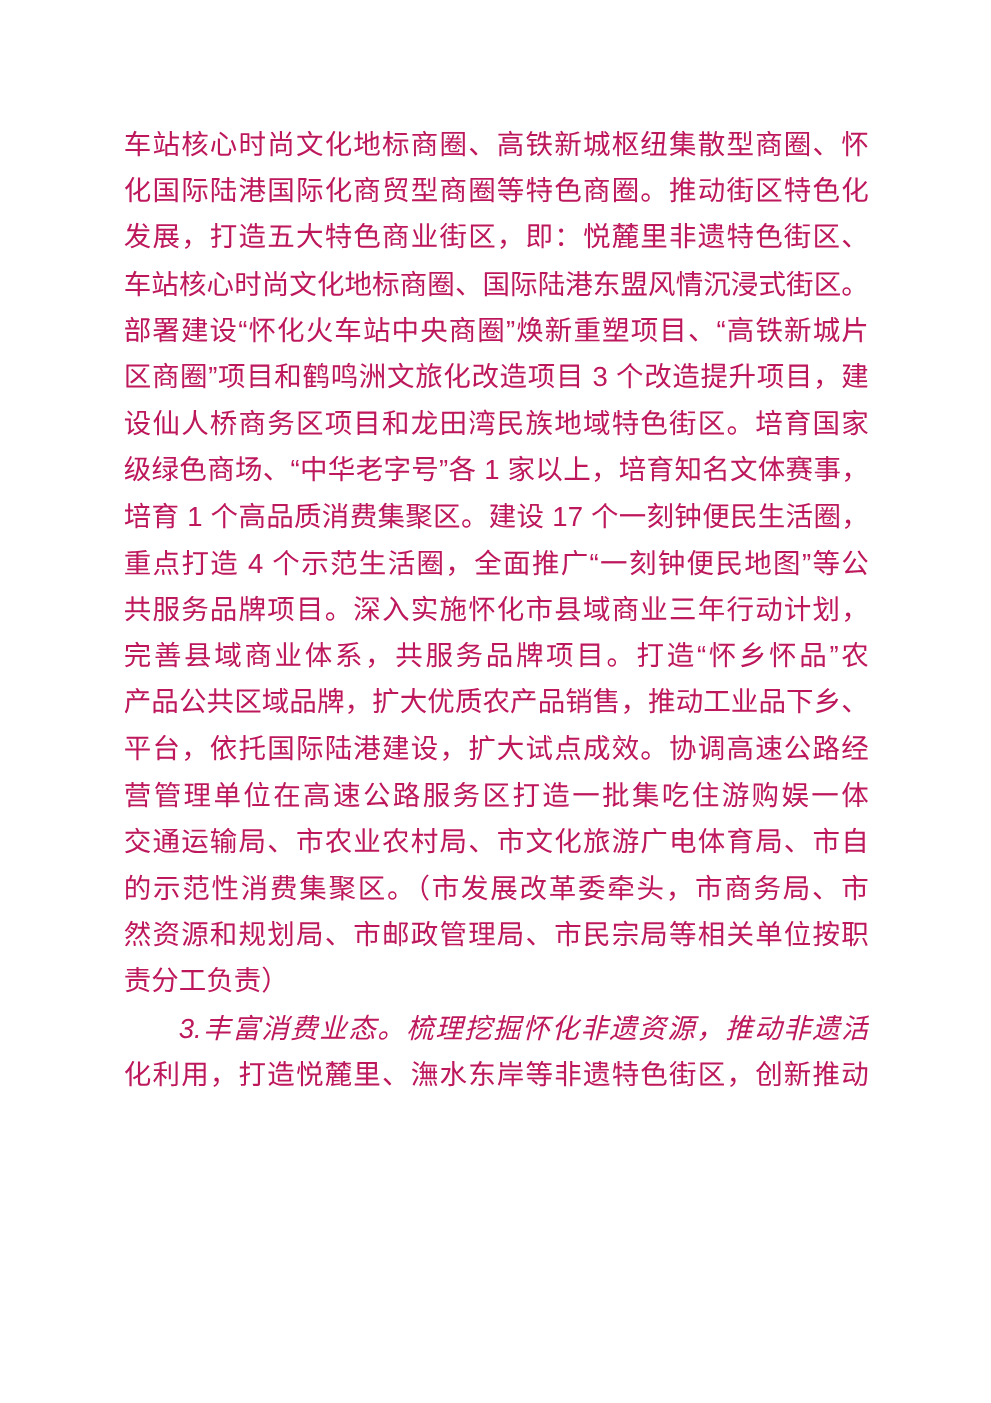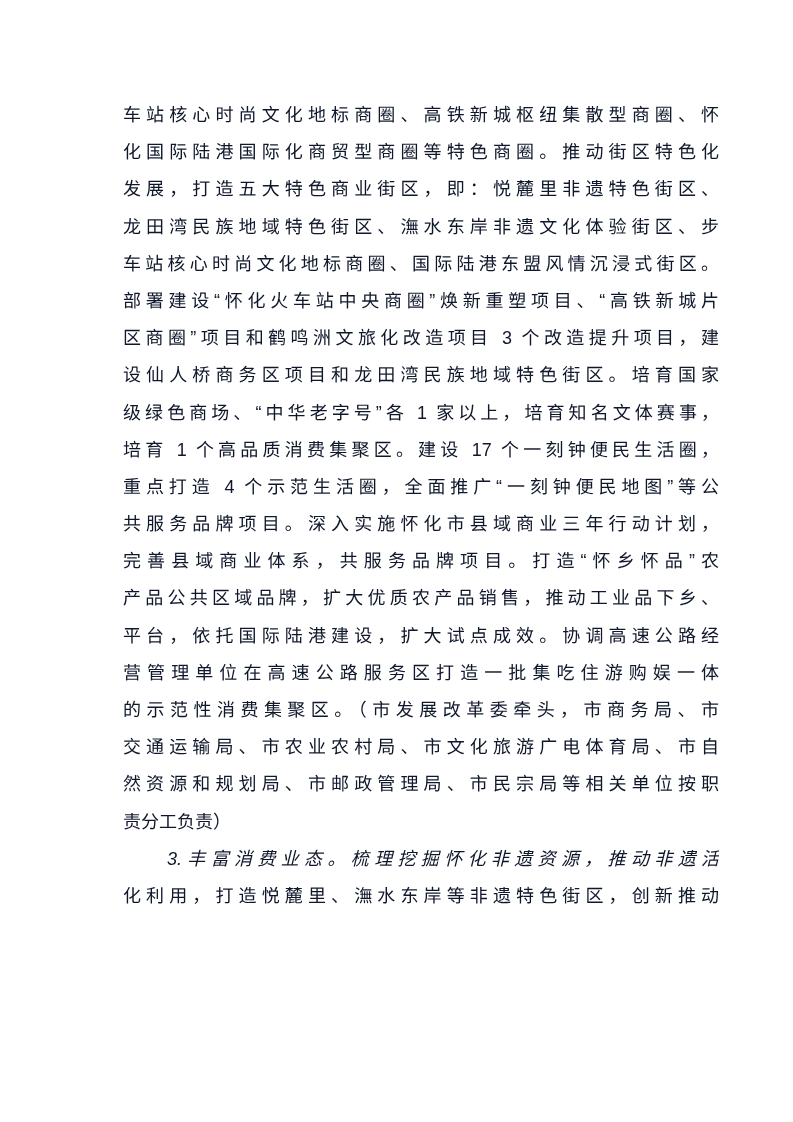--- a/index.html
+++ b/index.html
@@ -11,26 +11,26 @@
     position: relative;
     width: 793px;
     height: 1122px;
     background: #ffffff;
     color: #000000;
     font-family: "Liberation Sans", sans-serif;
     overflow: hidden;
   }
   .text-block {
     position: absolute;
-    left: 123px;
+    left: 99px;
     top: 97px;
     width: 596px;
-    font-size: 18px;
+    font-size: 22px;
     line-height: 37.2px;
-    color: #0f172a;
+    color: #be185d;
     text-justify: inter-character;
   }
   .line {
     height: 37.2px;
     overflow: hidden;
     text-align: justify;
     text-align-last: justify;
   }
   .line.indent {
     text-indent: 44px;
@@ -41,33 +41,32 @@
   }
 </style>
 </head>
 <body>
 
 <div class="page">
   <div class="text-block">
       <div class="line">车站核心时尚文化地标商圈、高铁新城枢纽集散型商圈、怀</div>
       <div class="line">化国际陆港国际化商贸型商圈等特色商圈。推动街区特色化</div>
       <div class="line">发展，打造五大特色商业街区，即：悦麓里非遗特色街区、</div>
-      <div class="line">龙田湾民族地域特色街区、潕水东岸非遗文化体验街区、步</div>
       <div class="line">车站核心时尚文化地标商圈、国际陆港东盟风情沉浸式街区。</div>
       <div class="line">部署建设“怀化火车站中央商圈”焕新重塑项目、“高铁新城片</div>
       <div class="line">区商圈”项目和鹤鸣洲文旅化改造项目 3 个改造提升项目，建</div>
       <div class="line">设仙人桥商务区项目和龙田湾民族地域特色街区。培育国家</div>
       <div class="line">级绿色商场、“中华老字号”各 1 家以上，培育知名文体赛事，</div>
       <div class="line">培育 1 个高品质消费集聚区。建设 17 个一刻钟便民生活圈，</div>
       <div class="line">重点打造 4 个示范生活圈，全面推广“一刻钟便民地图”等公</div>
       <div class="line">共服务品牌项目。深入实施怀化市县域商业三年行动计划，</div>
       <div class="line">完善县域商业体系，共服务品牌项目。打造“怀乡怀品”农</div>
       <div class="line">产品公共区域品牌，扩大优质农产品销售，推动工业品下乡、</div>
       <div class="line">平台，依托国际陆港建设，扩大试点成效。协调高速公路经</div>
       <div class="line">营管理单位在高速公路服务区打造一批集吃住游购娱一体</div>
+      <div class="line">交通运输局、市农业农村局、市文化旅游广电体育局、市自</div>
       <div class="line">的示范性消费集聚区。（市发展改革委牵头，市商务局、市</div>
-      <div class="line">交通运输局、市农业农村局、市文化旅游广电体育局、市自</div>
       <div class="line">然资源和规划局、市邮政管理局、市民宗局等相关单位按职</div>
       <div class="line no-stretch">责分工负责）</div>
       <div class="line indent">3.丰富消费业态。梳理挖掘怀化非遗资源，推动非遗活</div>
       <div class="line">化利用，打造悦麓里、潕水东岸等非遗特色街区，创新推动</div>
     </div>
 </div>
 
 </body></html>

